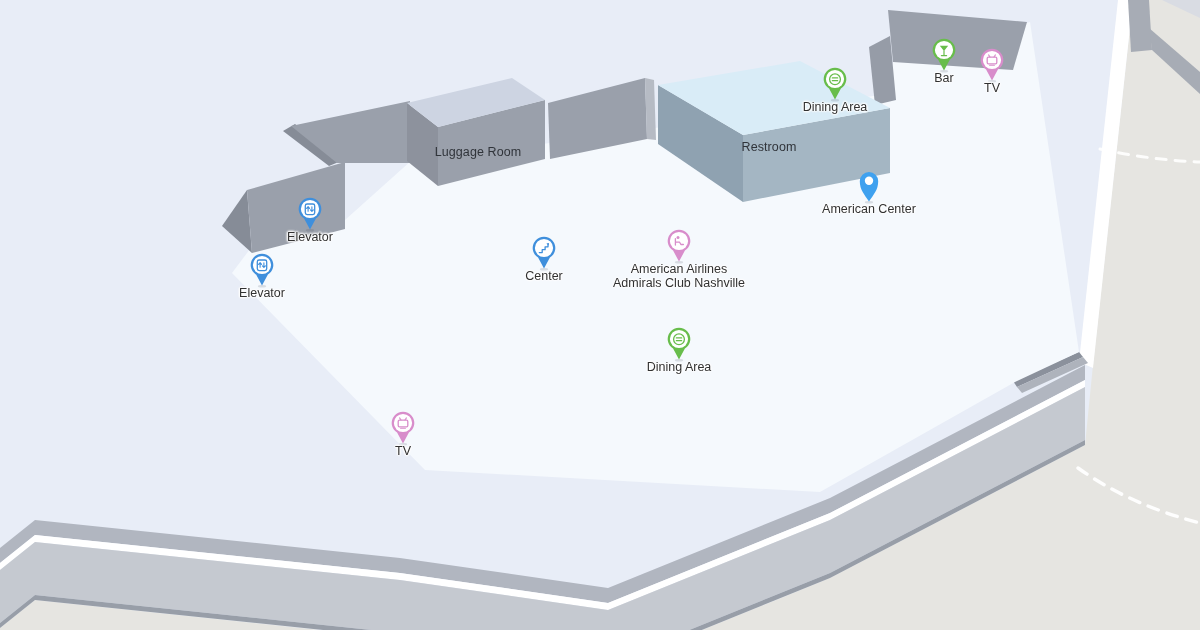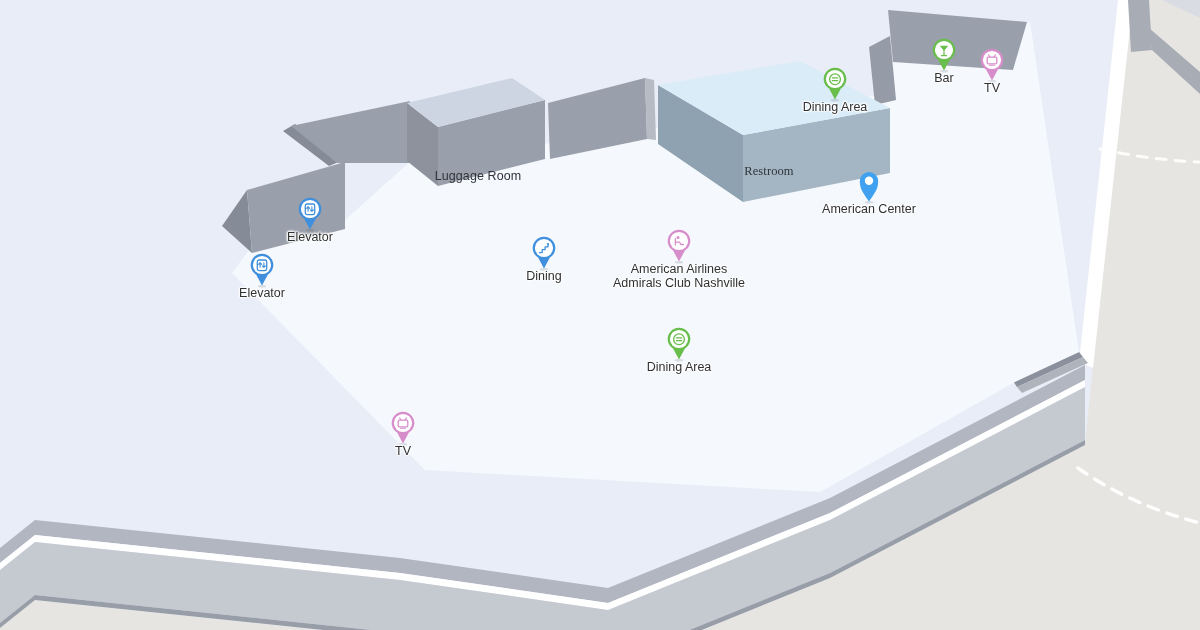--- a/index.html
+++ b/index.html
@@ -4,21 +4,21 @@
 <style>
   html,body{margin:0;padding:0;}
   .stage{
     position:relative;width:1200px;height:630px;overflow:hidden;
     background:#e8edf7;
     font-family:"Liberation Sans", sans-serif;
   }
   .basemap{position:absolute;left:0;top:0;width:1200px;height:630px;}
   .room-label{
     position:absolute;transform:translateX(-50%);
-    font-size:12.5px;color:#30343a;white-space:nowrap;letter-spacing:.1px;margin-top:24px;
+    font-size:12.5px;color:#30343a;white-space:nowrap;letter-spacing:.1px;
   }
   .marker{position:absolute;width:0;height:0;}
   .pin{position:absolute;left:-14px;top:-13px;width:28px;height:36px;}
   .mlabel{
     position:absolute;top:21px;left:0;transform:translateX(-50%);
     font-size:12.5px;line-height:14px;color:#313131;text-align:center;white-space:nowrap;
     text-shadow:0 1px 2px #fff,0 -1px 2px #fff,1px 0 2px #fff,-1px 0 2px #fff,0 0 3px #fff,0 0 3px #fff;
   }
   .mlabel span{display:block;}
   .st{fill:none;stroke-linecap:round;stroke-linejoin:round;}
@@ -80,21 +80,21 @@
     <defs>
       <g id="pin-ring">
         <ellipse cx="14" cy="34.2" rx="4.2" ry="1.3" fill="rgba(60,70,90,0.16)"></ellipse>
         <path d="M14 33.5 L8.1 22.6 A11.3 11.3 0 1 1 19.9 22.6 Z"></path>
         <circle cx="14" cy="13" r="9.1" fill="#ffffff"></circle>
       </g>
     </defs>
   </svg>
 
   <div class="room-label" style="left:478px;top:145px;">Luggage Room</div>
-  <div class="room-label" style="left:769px;top:140px;font-family:Liberation Serif, serif;">Restroom</div>
+  <div class="room-label" style="left:769px;top:140px;">Restroom</div>
 
   <div class="marker" style="left:310px;top:209px;">
     <svg class="pin" viewBox="0 0 28 36">
       <use href="#pin-ring" class="fl-blue"></use>
       <rect x="9.3" y="8" width="9.4" height="10.6" rx="1.8" class="st st-blue" stroke-width="1.3"></rect>
       <path d="M12.1 15.2 V10.9 M10.6 12.3 L12.1 10.7 L13.6 12.3 M15.9 10.9 V15.2 M14.4 13.8 L15.9 15.4 L17.4 13.8" class="st st-blue" stroke-width="1.1"></path>
     </svg>
     <div class="mlabel">Elevator</div>
   </div>
 
@@ -106,21 +106,21 @@
     </svg>
     <div class="mlabel">Elevator</div>
   </div>
 
   <div class="marker" style="left:544px;top:248px;">
     <svg class="pin" viewBox="0 0 28 36">
       <use href="#pin-ring" class="fl-blue"></use>
       <path d="M9.3 17.6 h2.9 v-2.9 h2.9 v-2.9 h2.9 V9.2" class="st st-blue" stroke-width="1.3"></path>
       <path d="M19 8 l-2.6 .4 2.2 2.2 z" class="fl-blue"></path>
     </svg>
-    <div class="mlabel">Dining</div>
+    <div class="mlabel">Center</div>
   </div>
 
   <div class="marker" style="left:679px;top:241px;">
     <svg class="pin" viewBox="0 0 28 36">
       <use href="#pin-ring" class="fl-pink"></use>
       <circle cx="13" cy="9.6" r="1.5" class="fl-pink"></circle>
       <path d="M10.4 17 v-6.4 M10.4 14.2 h4.2 l1.3 2.3 h2.5" class="st st-pink" stroke-width="1.3"></path>
     </svg>
     <div class="mlabel">
       <span>American Airlines</span>

